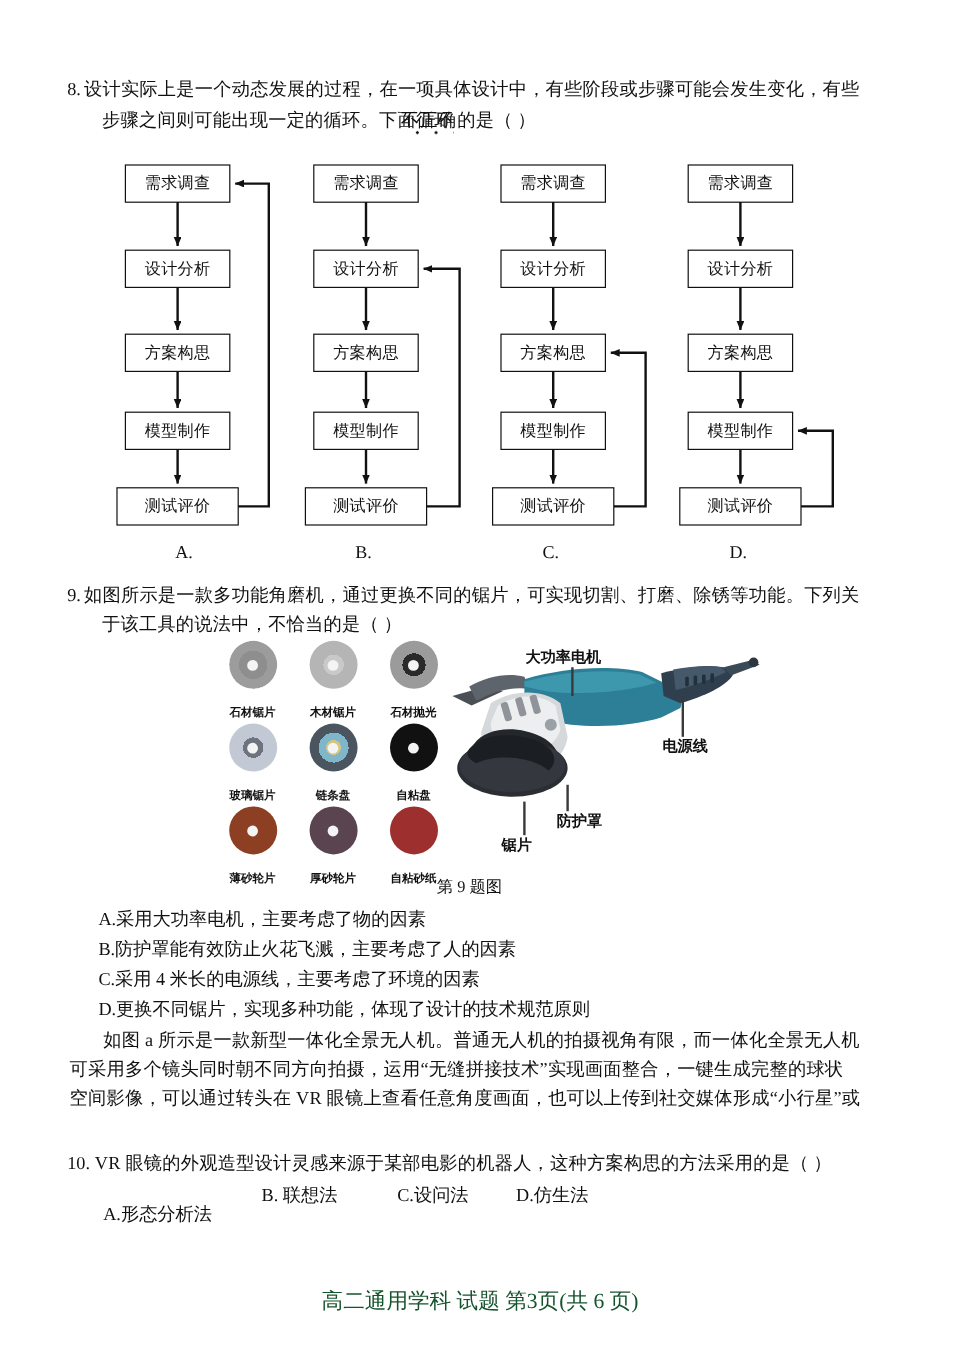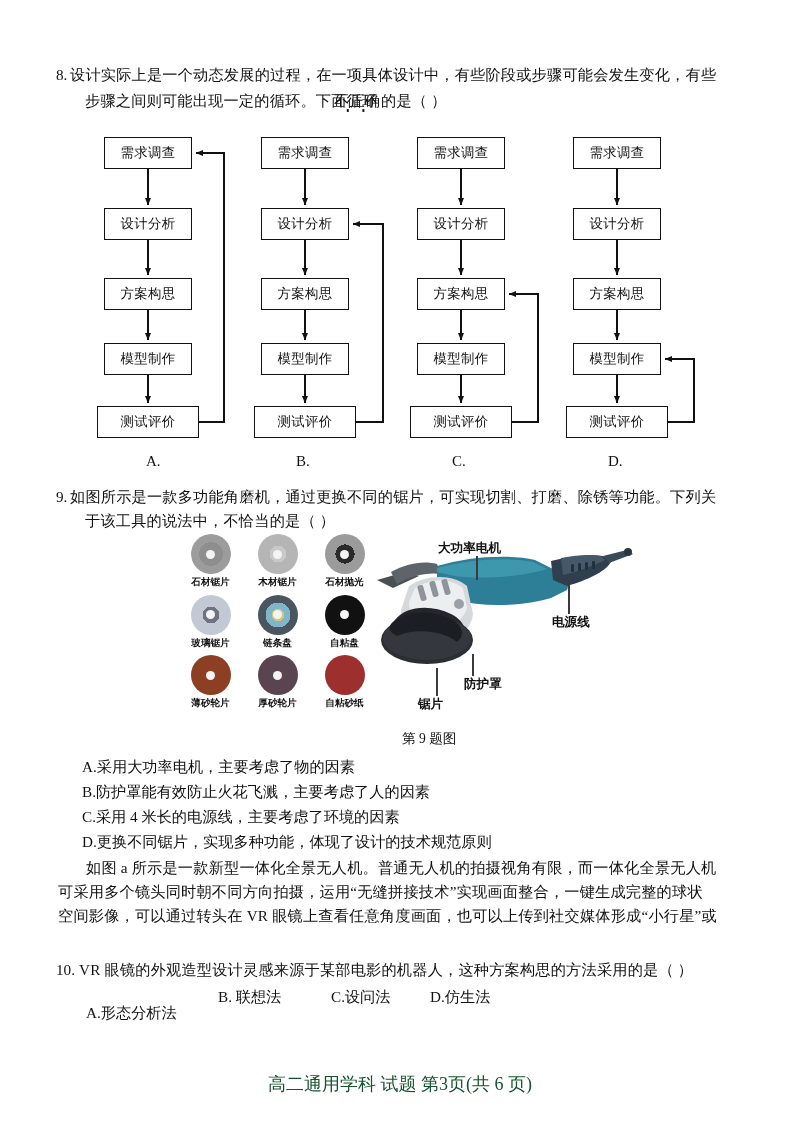--- a/index.html
+++ b/index.html
@@ -128,21 +128,21 @@
     left: 50%;
     top: 50%;
     width: 9px;
     height: 9px;
     margin: -4.5px 0 0 -4.5px;
     border-radius: 50%;
     background: #f4f4f4;
   }
   .disc-cap {
     font-size: 9.6px;
-    margin-top: 2px;
+    margin-top: 14px;
     color: #111;
     white-space: nowrap;
     font-family: "Liberation Sans", sans-serif;
     font-weight: bold;
   }
   .d1 { background: radial-gradient(circle at 50% 50%, #8e8e8e 0 42%, #9c9c9c 42% 70%, #bdbdbd 70% 100%); }
   .d2 { background: radial-gradient(circle at 50% 50%, #c9c9c9 0 30%, #b5b5b5 30% 88%, #9e9e9e 88% 100%); }
   .d3 { background: radial-gradient(circle at 50% 50%, #2a2a2a 0 34%, #9b9b9b 34% 100%); }
   .d4 { background: radial-gradient(circle at 50% 50%, #6f7380 0 30%, #c3c9d4 30% 72%, #e3e7ee 72% 100%); }
   .d5 { background: radial-gradient(circle at 50% 50%, #d8c47a 0 22%, #7fb6c9 22% 44%, #4a5560 44% 78%, #2f3640 78% 100%); }
@@ -169,21 +169,20 @@
   }
   .leader {
     position: absolute;
     background: #3a3a3a;
   }
   .fig-cap {
     position: absolute;
     font-size: 13.6px;
     color: #111;
     white-space: nowrap;
-    margin-left: 38px;
   }
 
   .footer {
     position: absolute;
     width: 800px;
     text-align: center;
     font-size: 18px;
     color: #14532d;
   }
 </style>

